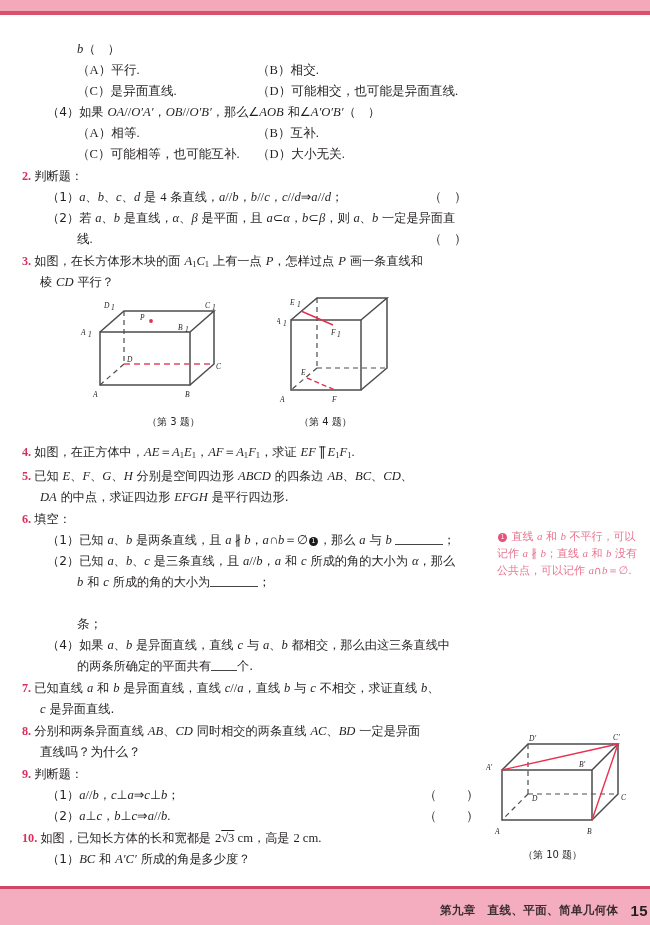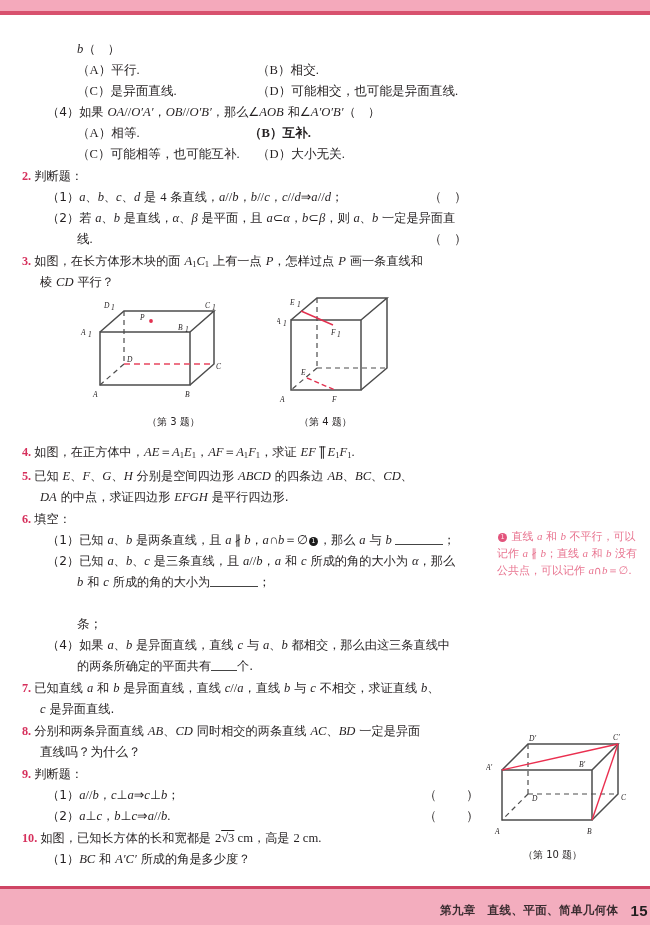--- a/index.html
+++ b/index.html
@@ -160,21 +160,21 @@
     </div>
     <div class="row" style="left:77px; top:48px;">（A）平行.</div>
     <div class="row" style="left:257px; top:48px;">（B）相交.</div>
     <div class="row" style="left:77px; top:69px;">（C）是异面直线.</div>
     <div class="row" style="left:257px; top:69px;">（D）可能相交，也可能是异面直线.</div>
 
     <div class="row" style="left:47px; top:90px;">
       <span class="cn">（4）如果 </span><span class="mi">OA</span><span class="mr">//</span><span class="mi">O′A′</span><span class="cn">，</span><span class="mi">OB</span><span class="mr">//</span><span class="mi">O′B′</span><span class="cn">，那么∠</span><span class="mi">AOB</span><span class="cn"> 和∠</span><span class="mi">A′O′B′</span><span class="cn">（　）</span>
     </div>
     <div class="row" style="left:77px; top:111px;">（A）相等.</div>
-    <div class="row" style="left:249px; top:111px;font-weight:bold;">（B）互补.</div>
+    <div class="row" style="left:257px; top:111px;">（B）互补.</div>
     <div class="row" style="left:77px; top:132px;">（C）可能相等，也可能互补.</div>
     <div class="row" style="left:257px; top:132px;">（D）大小无关.</div>
 
     <div class="row" style="left:22px; top:154px;">
       <span class="num">2.</span>
       <span class="cn">判断题：</span>
     </div>
     <div class="row" style="left:47px; top:175px;">
       <span class="cn">（1）</span><span class="mi">a</span><span class="cn">、</span><span class="mi">b</span><span class="cn">、</span><span class="mi">c</span><span class="cn">、</span><span class="mi">d</span><span class="cn"> 是 </span><span class="mr">4</span><span class="cn"> 条直线，</span><span class="mi">a</span><span class="mr">//</span><span class="mi">b</span><span class="cn">，</span><span class="mi">b</span><span class="mr">//</span><span class="mi">c</span><span class="cn">，</span><span class="mi">c</span><span class="mr">//</span><span class="mi">d</span><span class="mr">⇒</span><span class="mi">a</span><span class="mr">//</span><span class="mi">d</span><span class="cn">；</span>
     </div>

